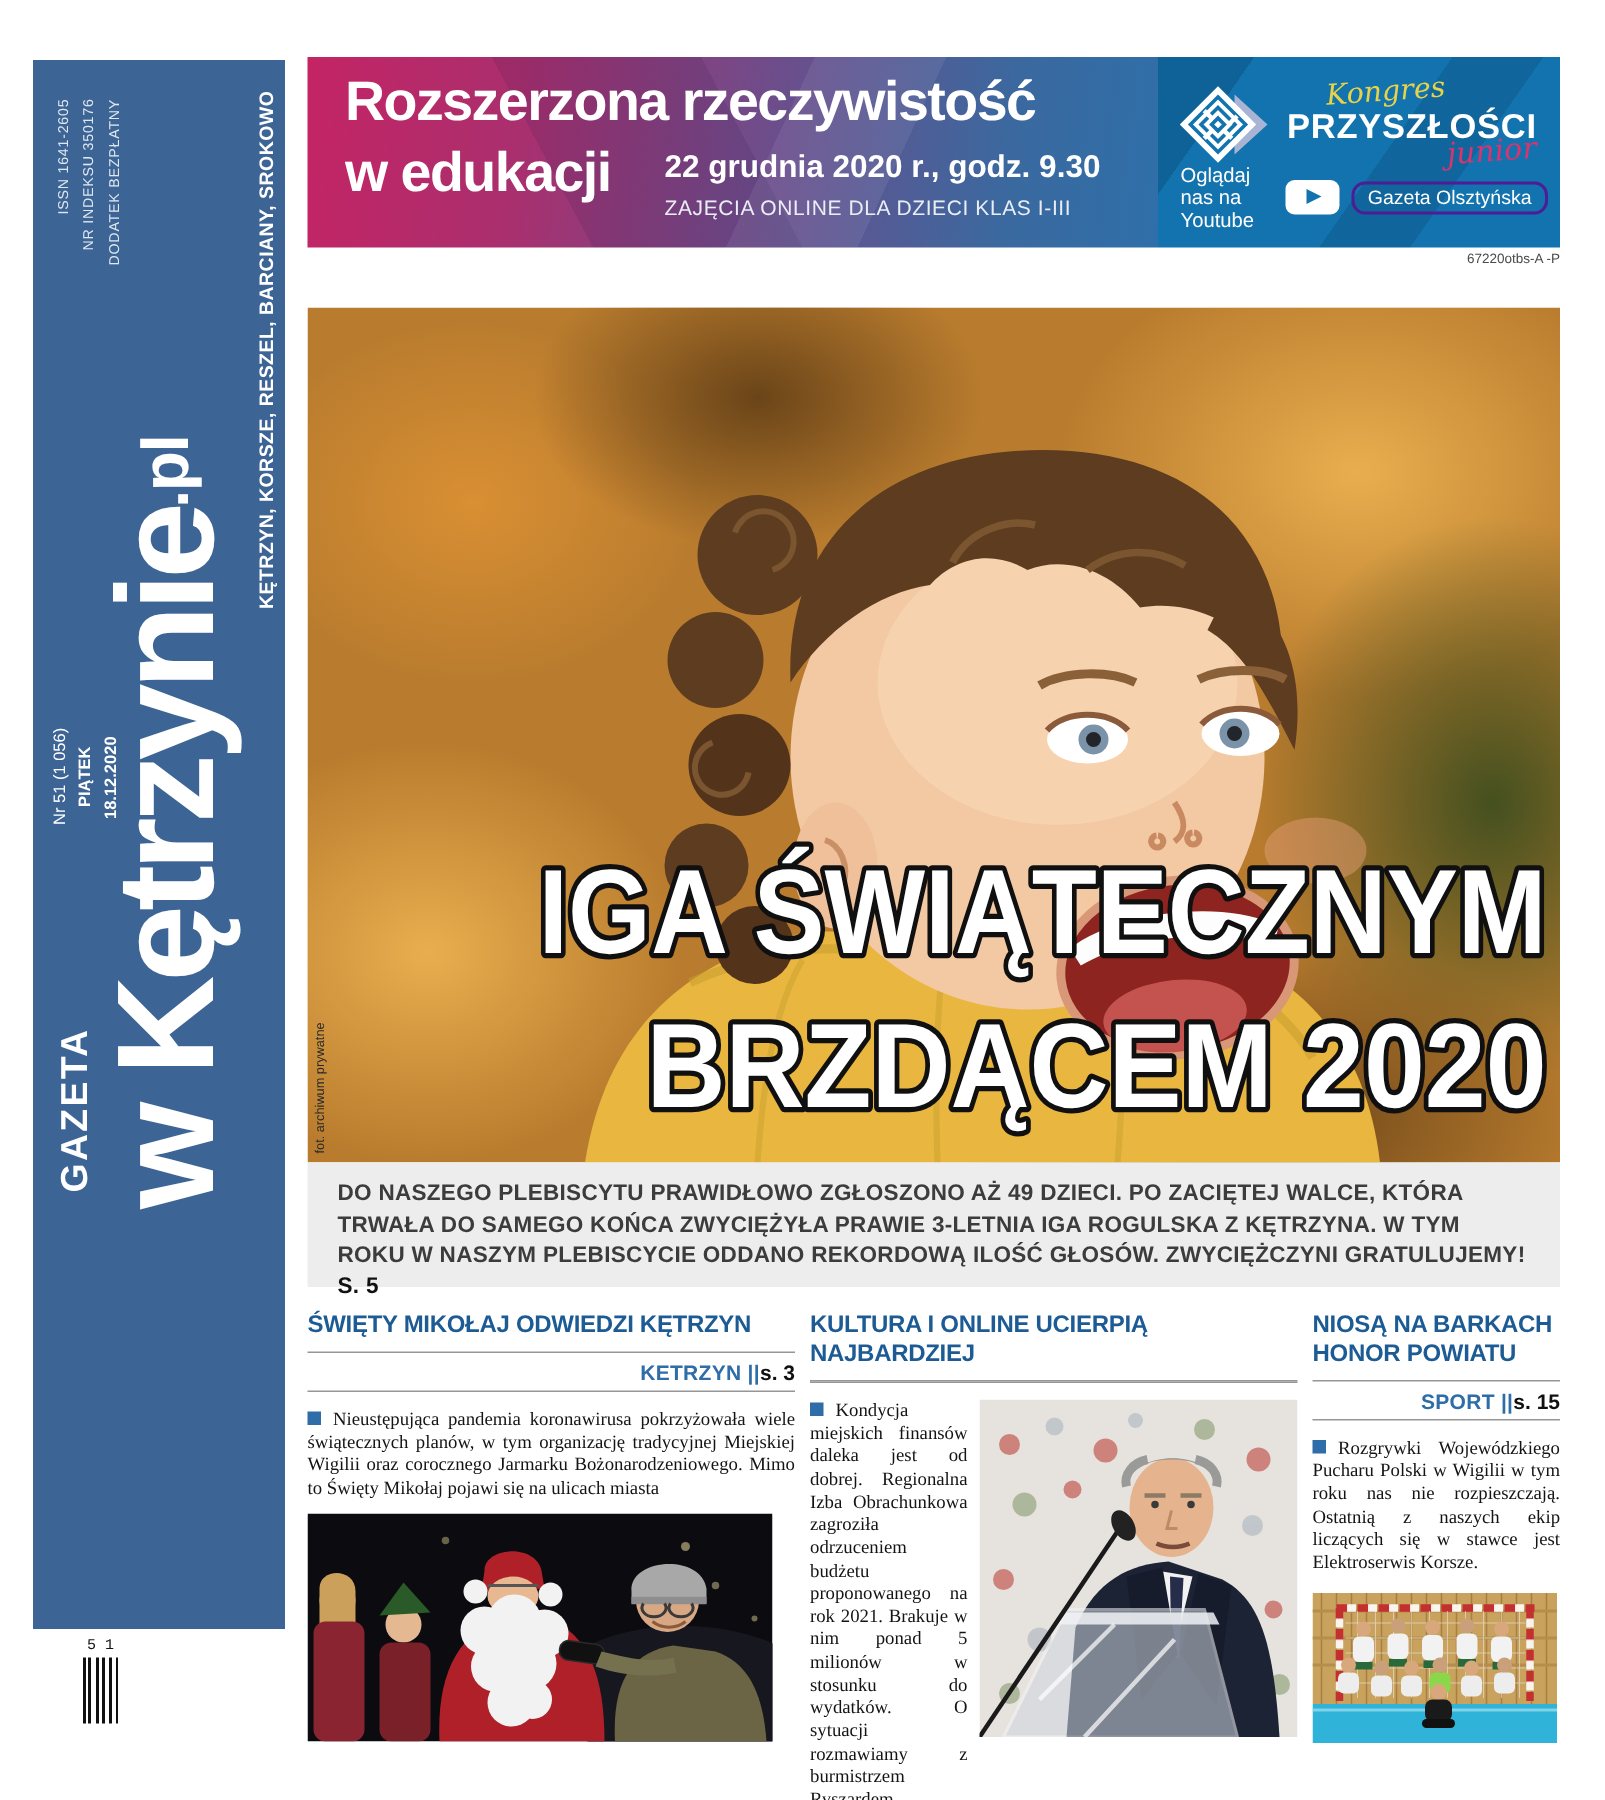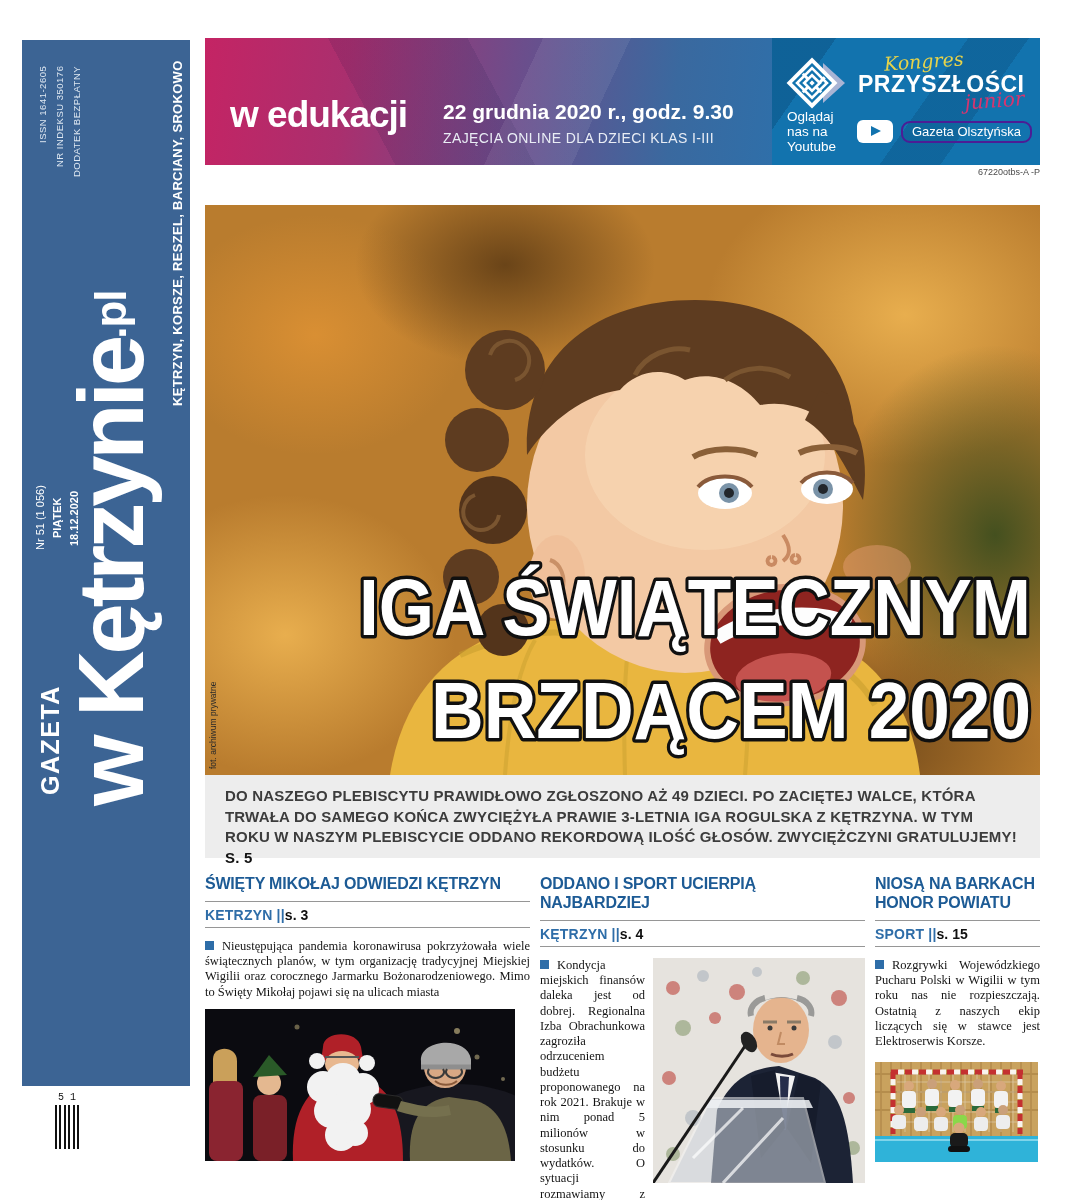--- a/index.html
+++ b/index.html
@@ -81,21 +81,21 @@
           padding:11px 20px; }
   .lead p { font-size:15px; font-weight:bold; color:#3c3c3c; line-height:1.38; letter-spacing:.2px; }
   .lead .pref { color:#111; }
 
   
   .articles { position:absolute; left:205px; top:875px; width:835px; display:flex; gap:10px; }
   .col-a { width:325px; } .col-b { width:325px; } .col-c { width:165px; }
   .a-title { font-size:16px; font-weight:bold; color:#1d5b95; line-height:1.18; letter-spacing:-.2px;
              padding-bottom:7px; }
   .rule { border:0; border-top:1px solid #969696; }
-  .kicker-row { display:flex; justify-content:flex-start; align-items:center; padding:5px 0 4px; }
+  .kicker-row { display:flex; justify-content:flex-end; align-items:center; padding:5px 0 4px; }
   .kicker { font-size:14px; font-weight:bold; color:#2e6da8; letter-spacing:.2px; }
   .pageref { font-size:14px; font-weight:bold; color:#101010; }
   .a-body { font-family:"Liberation Serif", serif; font-size:12.5px; line-height:1.22; color:#141414;
             text-align:justify; margin-top:11px; }
   .bullet { display:inline-block; width:9px; height:9px; background:#2e6da8; margin-right:8px; }
   .col-a .a-photo { margin-top:9px; display:block; }
   .flexrow { display:flex; gap:8px; margin-top:0; }
   .flexrow .a-body { width:105px; flex:none; margin-top:11px; }
   .flexrow svg { margin-top:11px; }
   .col-c .a-photo { margin-top:13px; display:block; }
@@ -123,20 +123,21 @@
 
   <div class="barcode">
     <div class="bc-addon">
       <div class="bc-addon-num">5 1</div>
       <div class="bc-bars-sm"></div>
     </div>
   </div>
 
   <div class="banner">
     <div class="banner-left">
+      <div class="bl-t1">Rozszerzona rzeczywistość</div>
       <div class="bl-t2">w edukacji</div>
       <div class="bl-date">22 grudnia 2020 r., godz. 9.30</div>
       <div class="bl-sub">ZAJĘCIA ONLINE DLA DZIECI KLAS I-III</div>
     </div>
     <div class="banner-right">
       <div class="kongres">
         <svg width="66" height="66" viewBox="0 0 66 66">
           <path d="M37,13 L59,33 L37,53 L37,43 L48,33 L37,23 Z" fill="#a9b4d4"></path>
           <g transform="rotate(45 26 33)">
             <rect x="8" y="15" width="36" height="36" fill="#fff"></rect>
@@ -294,26 +295,22 @@
         <path d="M244,96 C228,100 212,96 196,92 L192,102 C210,108 228,110 246,106 Z" fill="#75704e"></path>
         <circle cx="240" cy="58" r="21" fill="#d8a884"></circle>
         <path d="M216,52 C214,30 262,26 266,50 L266,60 L216,60 Z" fill="#a8a8a8"></path>
         <path d="M216,58 h50" stroke="#8e8e8e" stroke-width="5"></path>
         <path d="M224,60 a8,6 0 1,0 14,0 M242,60 a8,6 0 1,0 14,0" stroke="#3a3a3a" stroke-width="2" fill="none"></path>
         <path d="M230,72 C236,77 246,77 252,72" stroke="#8a5a3a" stroke-width="2" fill="none"></path>
       </svg>
     </div>
 
     <div class="col-b">
-      <div class="a-title">ODDANO I SPORT UCIERPIĄ NAJBARDZIEJ</div>
-      <hr class="rule">
-      <div class="kicker-row">
-        <span class="kicker">KĘTRZYN ||</span>
-        <span class="pageref">s. 4</span>
-      </div>
+      <div class="a-title">KULTURA I ONLINE UCIERPIĄ NAJBARDZIEJ</div>
+      <hr class="rule">
       <hr class="rule">
       <div class="flexrow">
         <p class="a-body"><span class="bullet"></span><span>Kondycja miejskich finansów daleka jest od dobrej. Regionalna Izba Obrachunkowa zagroziła odrzuceniem budżetu proponowanego na rok 2021. Brakuje w nim ponad 5 milionów w stosunku do wydatków. O sytuacji rozmawiamy z burmistrzem Ryszardem Niedziółką.</span></p>
         <svg width="212" height="225" viewBox="0 0 212 225">
           <rect width="212" height="225" fill="#e6e3de"></rect>
           <g opacity=".65">
             <circle cx="20" cy="30" r="7" fill="#c05048"></circle>
               <circle cx="50" cy="18" r="6" fill="#b0b8c0"></circle>
             <circle cx="84" cy="34" r="8" fill="#c05048"></circle>
               <circle cx="150" cy="20" r="7" fill="#90a078"></circle>

